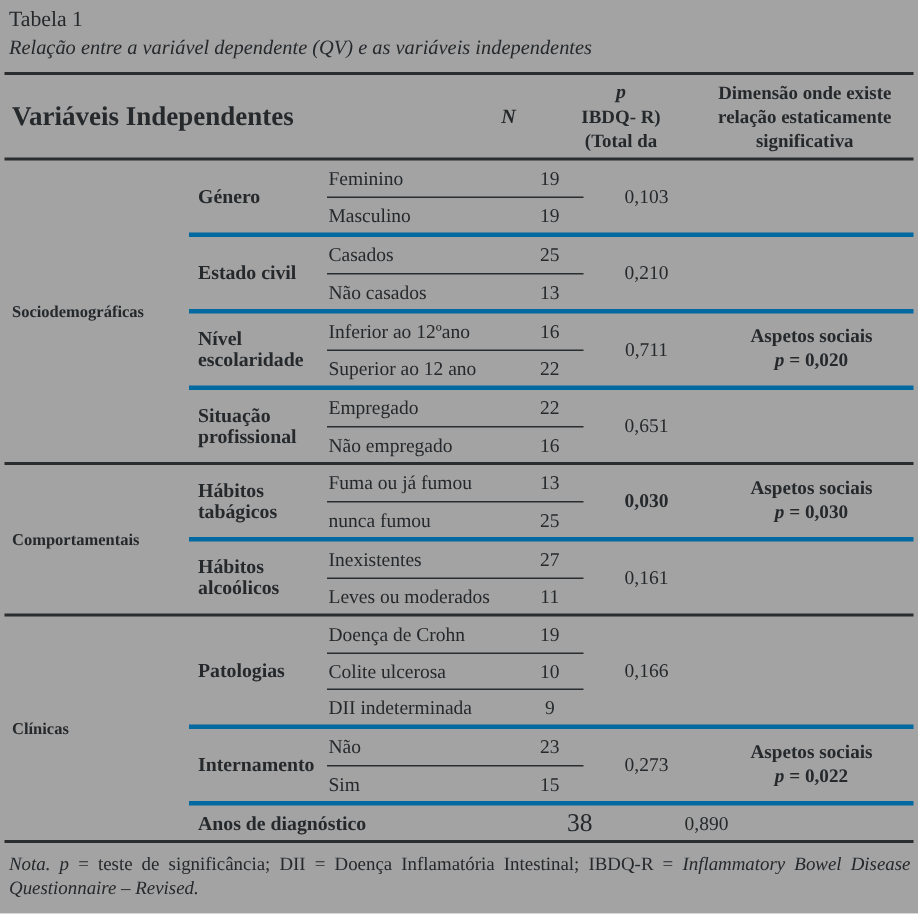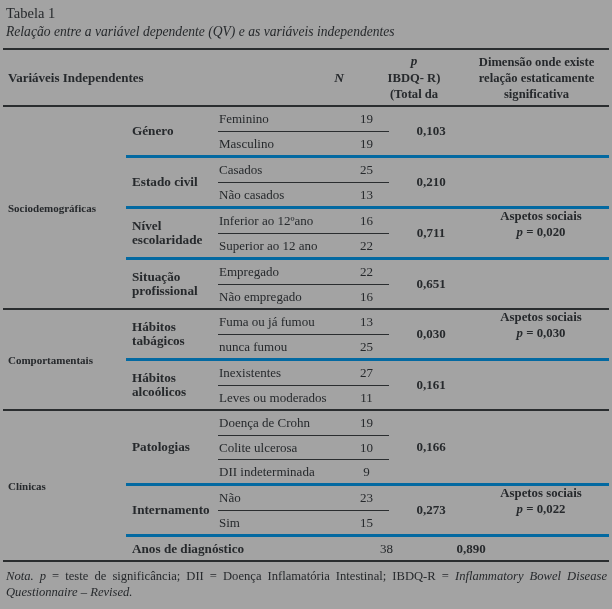--- a/index.html
+++ b/index.html
@@ -15,48 +15,48 @@
   }
   
   .title { font-size: 14.5px; padding-left: 3px; line-height: 1.22; }
   .subtitle { font-style: italic; font-size: 13.6px; padding-left: 3px; line-height: 1.3; margin-bottom: 8px; }
 
   
   .dtable { border-top: 2px solid #2a2d2f; border-bottom: 2px solid #2a2d2f; }
 
   
   .thead { display: flex; align-items: center; height: 57px; border-bottom: 2px solid #2a2d2f; font-weight: bold; }
-  .th-col1 { flex: 1; padding-left: 5px; font-size: 13px; }
+  .th-col1 { flex: 1; padding-left: 5px; font-size: 18px; }
   .th-n { width: 50px; text-align: center; font-style: italic; font-size: 13.4px; }
   .th-p { width: 100px; text-align: center; font-size: 12.6px; line-height: 1.28; }
   .th-p .pit { font-style: italic; font-size: 13.2px; }
   .th-dim { width: 145px; text-align: center; font-size: 12.6px; line-height: 1.28; }
 
   
   .group { display: flex; }
   .group + .group { border-top: 2px solid #2a2d2f; }
   .group-label { width: 123px; display: flex; align-items: center; padding-left: 5px; font-weight: bold; font-size: 11px; }
   .group-vars { flex: 1; display: flex; flex-direction: column; }
   .variable { display: flex; }
   .variable + .variable { border-top: 3px solid #0369a1; }
   .var-label { width: 92px; padding-left: 6px; display: flex; align-items: center; font-weight: bold; font-size: 13.2px; line-height: 1.12; }
   .cats { width: 171px; display: flex; flex-direction: column; }
   .cat { display: flex; align-items: center; height: 24px; }
   .cat + .cat { border-top: 1px solid #2a2d2f; justify-content: center; }
   .cat-label { flex: 1; font-size: 13px; padding-left: 1px; }
   .cat-n { width: 45px; text-align: center; font-size: 13px; }
-  .p-cell { width: 84px; display: flex; align-items: center; justify-content: center; font-size: 13px; font-weight: bold; }
+  .p-cell { width: 84px; display: flex; align-items: center; justify-content: center; font-size: 13px; }
   .p-cell.bold { font-weight: bold; }
-  .dim-cell { flex: 1; display: flex; flex-direction: column; align-items: center; justify-content: flex-start; font-weight: bold; font-size: 12.8px; line-height: 1.25; text-align: center; }
+  .dim-cell { flex: 1; display: flex; flex-direction: column; align-items: center; justify-content: center; font-weight: bold; font-size: 12.8px; line-height: 1.25; text-align: center; }
   .dim-cell i { font-style: italic; }
 
   
   .variable.anos { height: 26px; gap: 20px; }
   .anos-label { width: 218px; padding-left: 6px; display: flex; align-items: center; font-weight: bold; font-size: 13.2px; }
-  .anos-n { width: 45px; display: flex; align-items: center; justify-content: center; font-size: 13px; }
+  .anos-n { width: 45px; display: flex; align-items: center; justify-content: center; font-size: 17px; }
 
   
   .note { margin-top: 7px; font-size: 12.6px; line-height: 1.27; text-align: justify; padding: 0 2px 0 3px; }
   .note .it { font-style: italic; }
 </style>
 </head>
 <body>
 
 <div class="page">
 

